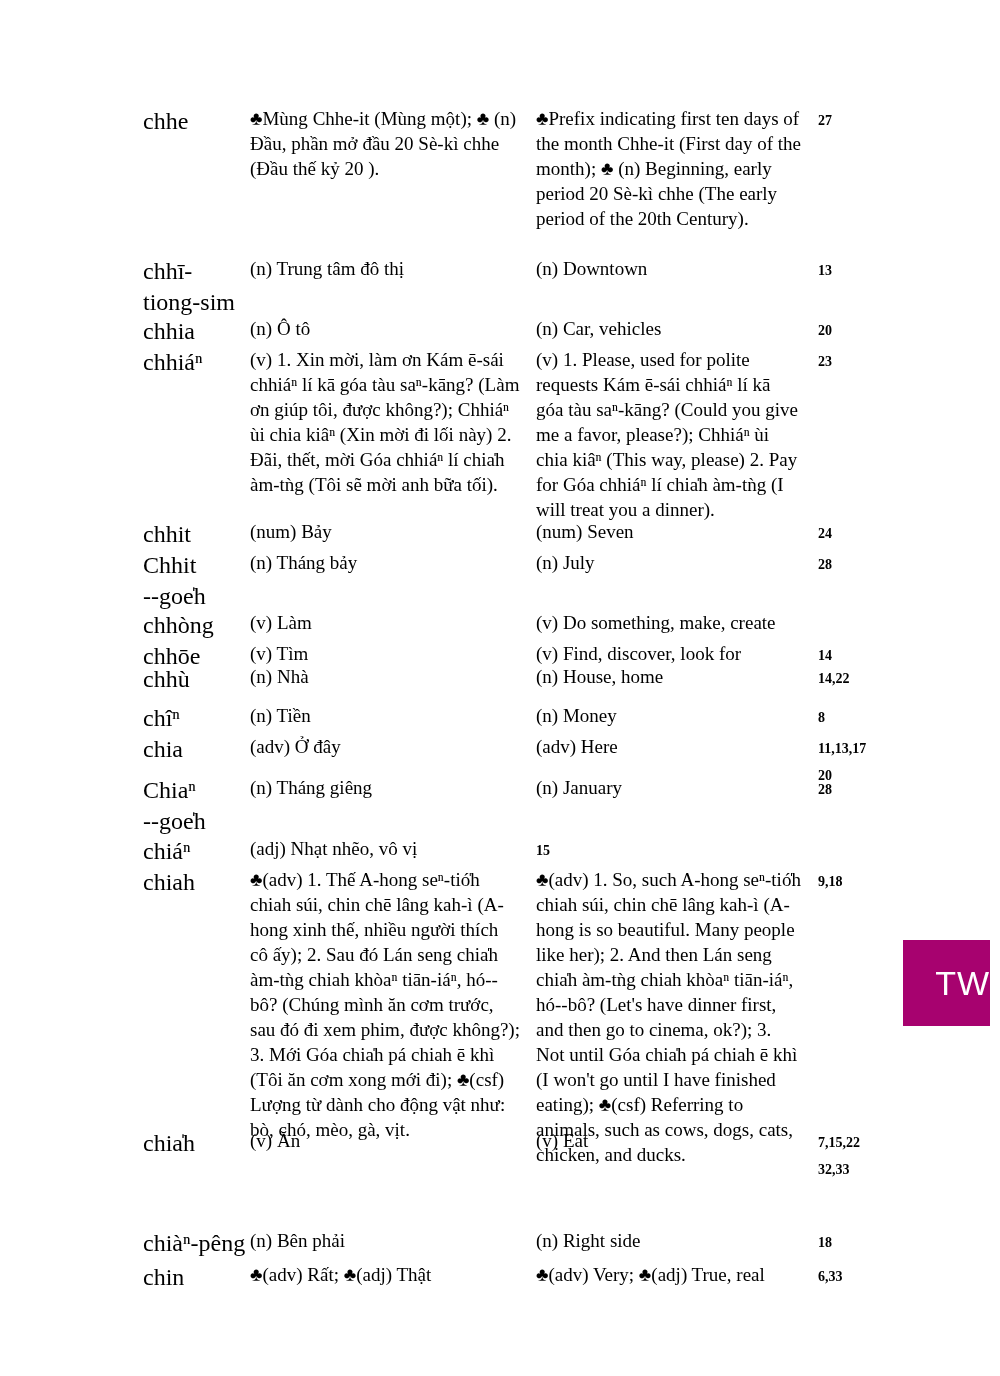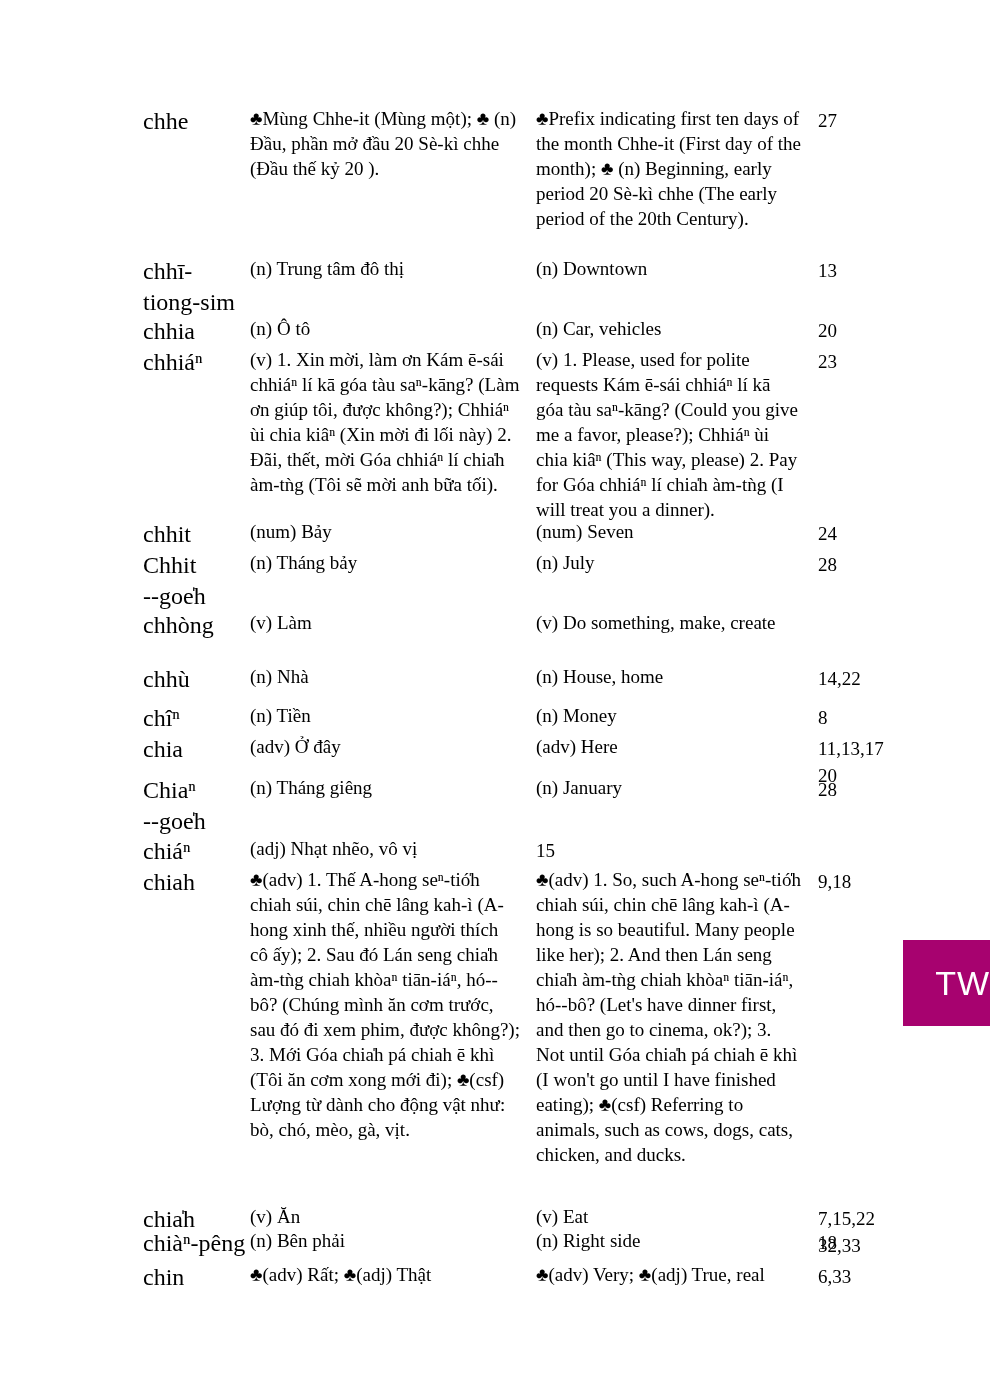--- a/index.html
+++ b/index.html
@@ -25,24 +25,25 @@
     line-height:31px;
     white-space:pre-line;
     padding-right:4px;
   }
   .viet, .eng {
     font-size:19px;
     line-height:25px;
     padding-right:16px;
   }
   .pg {
-    font-size:19px;
+    font-size:14px;
     line-height:27px;
     white-space:pre-line;
     padding-top:1px;
+    font-weight:bold;
   }
   .it { }
   #tw-tab {
     position:absolute;
     left:903px; top:940px;
     width:87px; height:86px;
     background:#a7026f;
     color:#ffffff;
     display:flex; align-items:center; justify-content:flex-end;
     font-family:"Liberation Sans","DejaVu Sans",sans-serif;
@@ -100,20 +101,26 @@
     <div class="pg">28</div>
   </div>
 
   <div class="row" style="top:610px">
     <div class="hw">chhòng</div>
     <div class="viet"><span>(v) Làm</span></div>
     <div class="eng"><span>(v) Do something, make, create</span></div>
     <div class="pg"></div>
   </div>
 
+  <div class="row" style="top:641px">
+    <div class="hw">chhōe</div>
+    <div class="viet"><span>(v) Tìm</span></div>
+    <div class="eng"><span>(v) Find, discover, look for</span></div>
+    <div class="pg">14</div>
+  </div>
 
   <div class="row" style="top:664px">
     <div class="hw">chhù</div>
     <div class="viet"><span>(n) Nhà</span></div>
     <div class="eng"><span>(n) House, home</span></div>
     <div class="pg">14,22</div>
   </div>
 
   <div class="row" style="top:703px">
     <div class="hw">chîⁿ</div>
@@ -144,21 +151,21 @@
     <div class="pg">15</div>
   </div>
 
   <div class="row" style="top:867px">
     <div class="hw">chiah</div>
     <div class="viet"><span>♣(adv) 1. Thế </span><span class="it">A-hong seⁿ-tió̍h chiah súi, chin chē lâng kah-ì (A-hong xinh thế, nhiều người thích cô ấy)</span><span>; 2. Sau đó </span><span class="it">Lán seng chia̍h àm-tǹg chiah khòaⁿ tiān-iáⁿ, hó--bô? (Chúng mình ăn cơm trước, sau đó đi xem phim, được không?)</span><span>; 3. Mới </span><span class="it">Góa chia̍h pá chiah ē khì (Tôi ăn cơm xong mới đi)</span><span>; ♣(csf) Lượng từ dành cho động vật như: bò, chó, mèo, gà, vịt.</span></div>
     <div class="eng"><span>♣(adv) 1. So, such </span><span class="it">A-hong seⁿ-tió̍h chiah súi, chin chē lâng kah-ì (A-hong is so beautiful. Many people like her)</span><span>; 2. And then </span><span class="it">Lán seng chia̍h àm-tǹg chiah khòaⁿ tiān-iáⁿ, hó--bô? (Let's have dinner first, and then go to cinema, ok?)</span><span>; 3. Not until </span><span class="it">Góa chia̍h pá chiah ē khì (I won't go until I have finished eating)</span><span>; ♣(csf) Referring to animals, such as cows, dogs, cats, chicken, and ducks.</span></div>
     <div class="pg">9,18</div>
   </div>
 
-  <div class="row" style="top:1204px">
+  <div class="row" style="top:1128px">
     <div class="hw">chia̍h</div>
     <div class="viet"><span>(v) Ăn</span></div>
     <div class="eng"><span>(v) Eat</span></div>
     <div class="pg">7,15,22
 32,33</div>
   </div>
 
   <div class="row" style="top:1228px">
     <div class="hw">chiàⁿ-pêng</div>
     <div class="viet"><span>(n) Bên phải</span></div>

